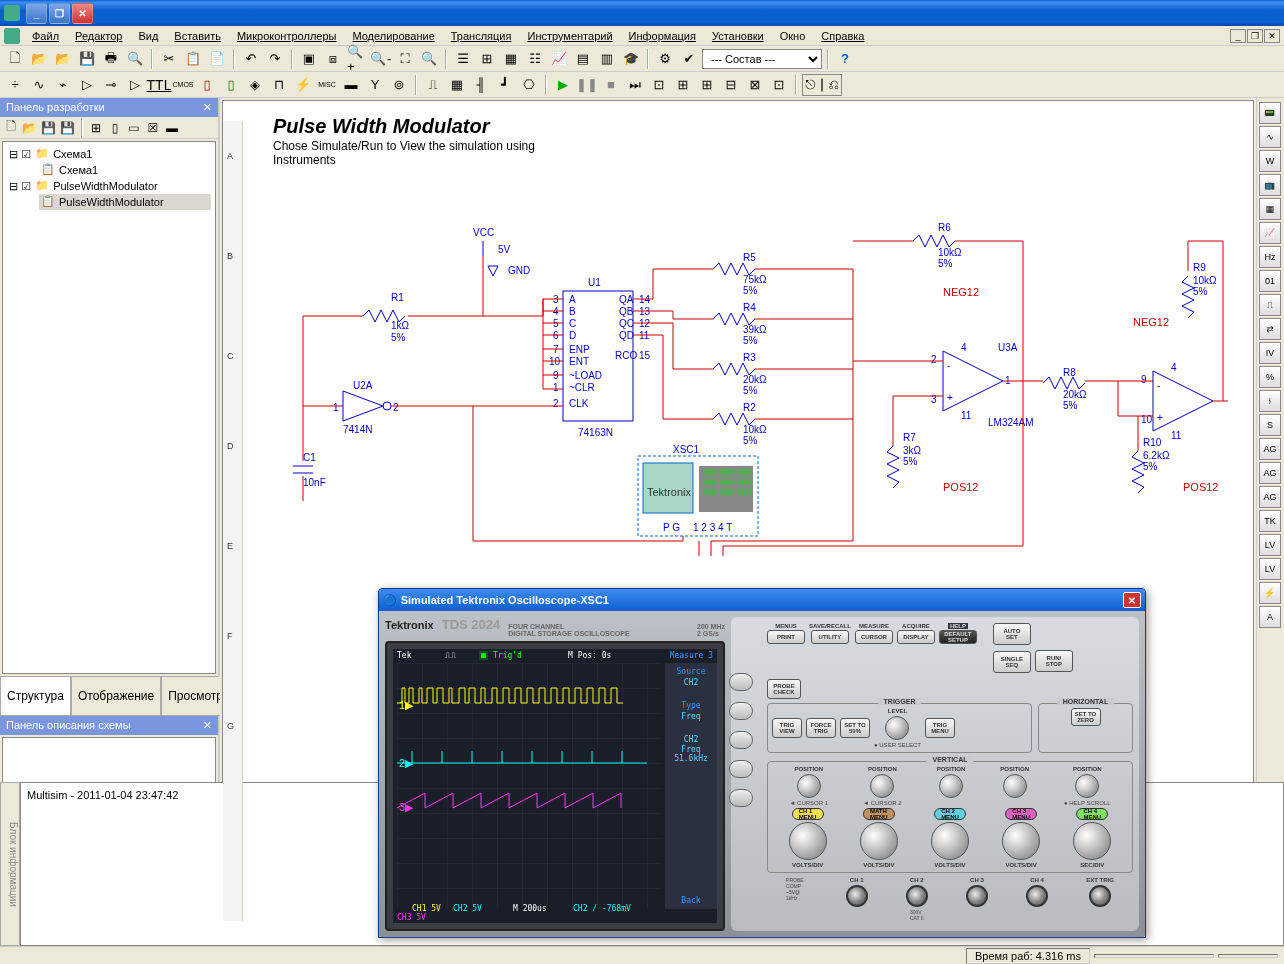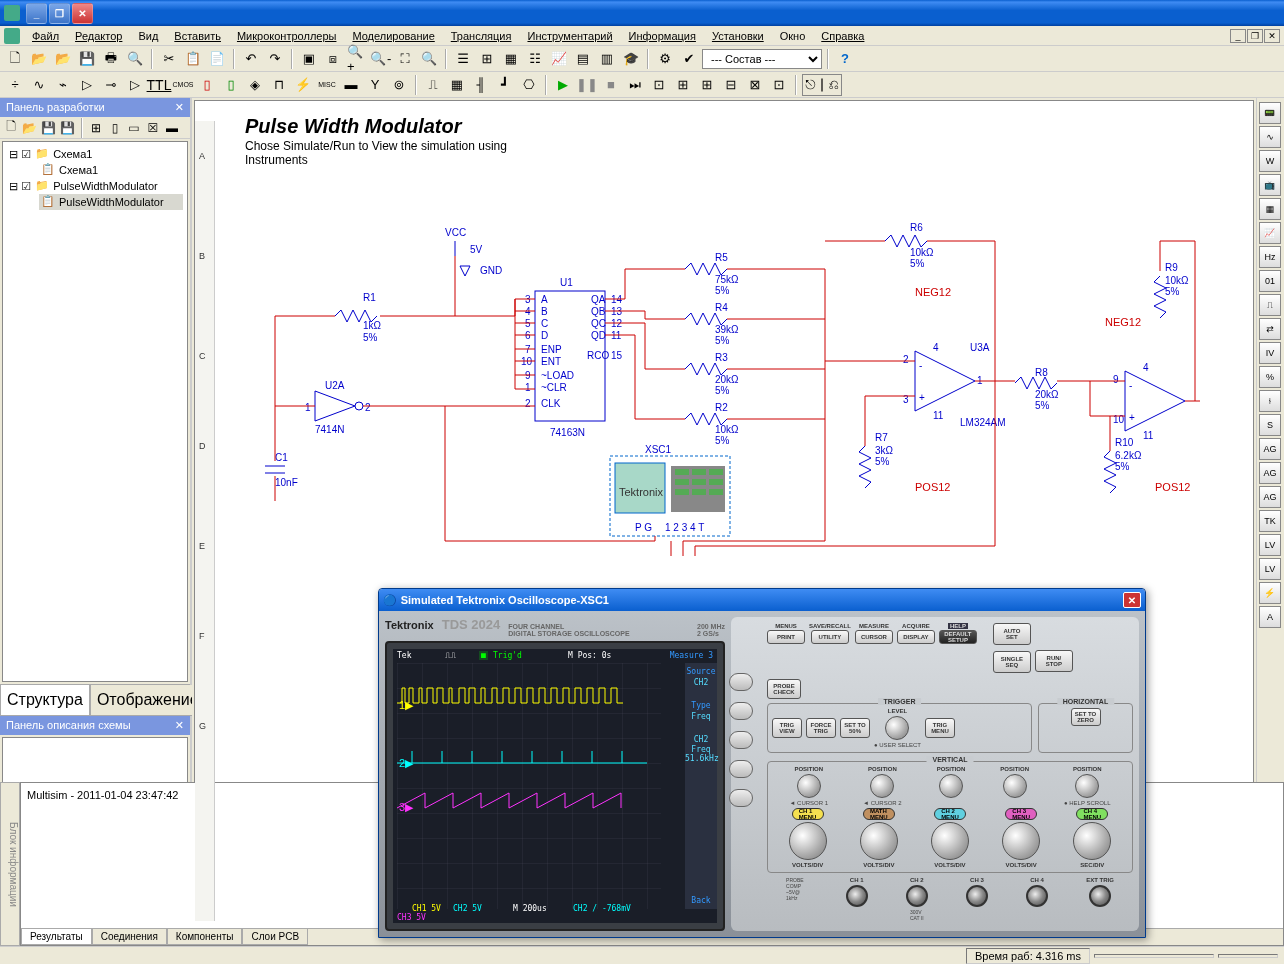--- a/index.html
+++ b/index.html
@@ -21,31 +21,31 @@
 .mdi-controls .mdi-btn { width: 16px; height: 14px; background: #ece9d8; border: 1px solid #888; font-size: 9px; display: flex; align-items: center; justify-content: center; cursor: pointer; }
 
 
 .toolbar-row { height: 26px; background: #ece9d8; border-bottom: 1px solid #ccc; display: flex; align-items: center; padding: 2px 4px; gap: 2px; }
 .tbtn { width: 22px; height: 22px; background: #ece9d8; border: 1px solid transparent; display: flex; align-items: center; justify-content: center; cursor: pointer; font-size: 13px; }
 .tsep { width: 2px; height: 20px; border-left: 1px solid #aaa; border-right: 1px solid #fff; margin: 0 3px; }
 .tselect { height: 20px; border: 1px solid #888; background: white; padding: 0 4px; min-width: 120px; }
 
 
 .main-area { display: flex; height: calc(100% - 26px - 20px - 52px - 18px); }
-.left-panel { width: 192px; display: flex; flex-direction: column; border-right: 2px solid #ccc; }
+.left-panel { width: 220px; display: flex; flex-direction: column; border-right: 2px solid #ccc; }
 .panel-title { background: #7a96df; color: white; padding: 3px 6px; font-size: 11px; display:flex; justify-content: space-between; }
 .panel-toolbar { height: 22px; background: #ece9d8; border-bottom: 1px solid #ccc; display: flex; align-items: center; padding: 0 2px; gap: 1px; }
 .ptbtn { width: 18px; height: 18px; display: flex; align-items: center; justify-content: center; cursor: pointer; font-size: 12px; }
 .tree { flex: 1; background: white; border: 1px solid #888; margin: 2px; overflow: auto; padding: 4px; }
 .tree-item { padding: 1px 2px; cursor: pointer; display: flex; align-items: center; gap: 4px; white-space: nowrap; }
 .tree-item .ti-icon { width: 14px; height: 14px; display: inline-block; }
 .tree-item.selected { background: #d8d8d0; }
 .tree-indent-2 { margin-left: 32px; }
 .panel-tabs { display: flex; border-top: 1px solid #aaa; background: #ece9d8; }
-.panel-tab { padding: 6px 6px; border: 1px solid #aaa; border-top: none; background: #ece9d8; cursor: pointer; font-size: 16px; }
+.panel-tab { padding: 12px 6px; border: 1px solid #aaa; border-top: none; background: #ece9d8; cursor: pointer; font-size: 12px; }
 .panel-tab.active { background: white; }
 .desc-panel { height: 230px; display: flex; flex-direction: column; }
 .desc-body { flex: 1; background: white; border: 1px solid #888; margin: 2px; }
 
 
 .canvas-wrap { flex: 1; display: flex; flex-direction: column; background: #ece9d8; }
 .canvas-scroll { flex:1; position: relative; background: white; border: 1px solid #888; margin: 2px; overflow: hidden; }
 .ruler-v { position: absolute; left: 0; top: 20px; bottom: 0; width: 20px; background: #f4f4f0; border-right: 1px solid #ccc; z-index: 2; }
 .ruler-v .mark { position: absolute; left: 4px; font-size: 9px; color: #333; }
 .circuit { position: absolute; left: 20px; top: 0; right: 0; bottom: 0; background: white; }
@@ -495,26 +495,20 @@
     <div class="rtbtn">LV</div>
     <div class="rtbtn">⚡</div>
     <div class="rtbtn">A</div>
   </div>
 </div>
 
 <div class="bottom-area">
   <div class="bottom-left-tab">Блок информации</div>
   <div class="bottom-panel">
     <div class="bottom-content">Multisim  -  2011-01-04 23:47:42</div>
-    <div class="bottom-tabs">
-      <div class="btab active">Результаты</div>
-      <div class="btab">Соединения</div>
-      <div class="btab">Компоненты</div>
-      <div class="btab">Слои PCB</div>
-    </div>
   </div>
 </div>
 
 <div class="statusbar">
   <div class="sfill"></div>
   <div class="scell">Время раб: 4.316 ms</div>
   <div class="scell" style="width:120px;"></div>
   <div class="scell" style="width:60px;"></div>
 </div>
 
@@ -537,21 +531,21 @@
       <div class="scope-screen-bezel">
         <div class="scope-screen">
 
           <div class="screen-text" style="left:4px;top:2px;color:#fff;">Tek</div>
           <div class="screen-text" style="left:52px;top:2px;color:#fff;">⎍⎍</div>
           <div class="screen-text" style="left:86px;top:2px;color:#0f0;background:#0f03;padding:0 2px;">■</div>
           <div class="screen-text" style="left:100px;top:2px;color:#0f0;">Trig'd</div>
           <div class="screen-text" style="left:175px;top:2px;color:#fff;">M Pos: 0s</div>
           <div class="screen-text" style="right:4px;top:2px;color:#39f;">Measure 3</div>
 
-          <div style="position:absolute;right:0;top:14px;width:32px;bottom:14px;background:#2a3040;">
+          <div style="position:absolute;right:0;top:14px;width:52px;bottom:14px;background:#2a3040;">
             <div class="screen-text" style="position:relative;color:#39f;text-align:center;margin-top:4px;">Source</div>
             <div class="screen-text" style="position:relative;color:#5df;text-align:center;margin-top:2px;">CH2</div>
             <div class="screen-text" style="position:relative;color:#39f;text-align:center;margin-top:14px;">Type</div>
             <div class="screen-text" style="position:relative;color:#5df;text-align:center;margin-top:2px;">Freq</div>
             <div class="screen-text" style="position:relative;color:#5df;text-align:center;margin-top:14px;white-space:pre-line;line-height:1.2;">CH2
 Freq
 51.6kHz</div>
             <div class="screen-text" style="position:absolute;bottom:4px;left:0;right:0;color:#39f;text-align:center;">Back</div>
           </div>
 

